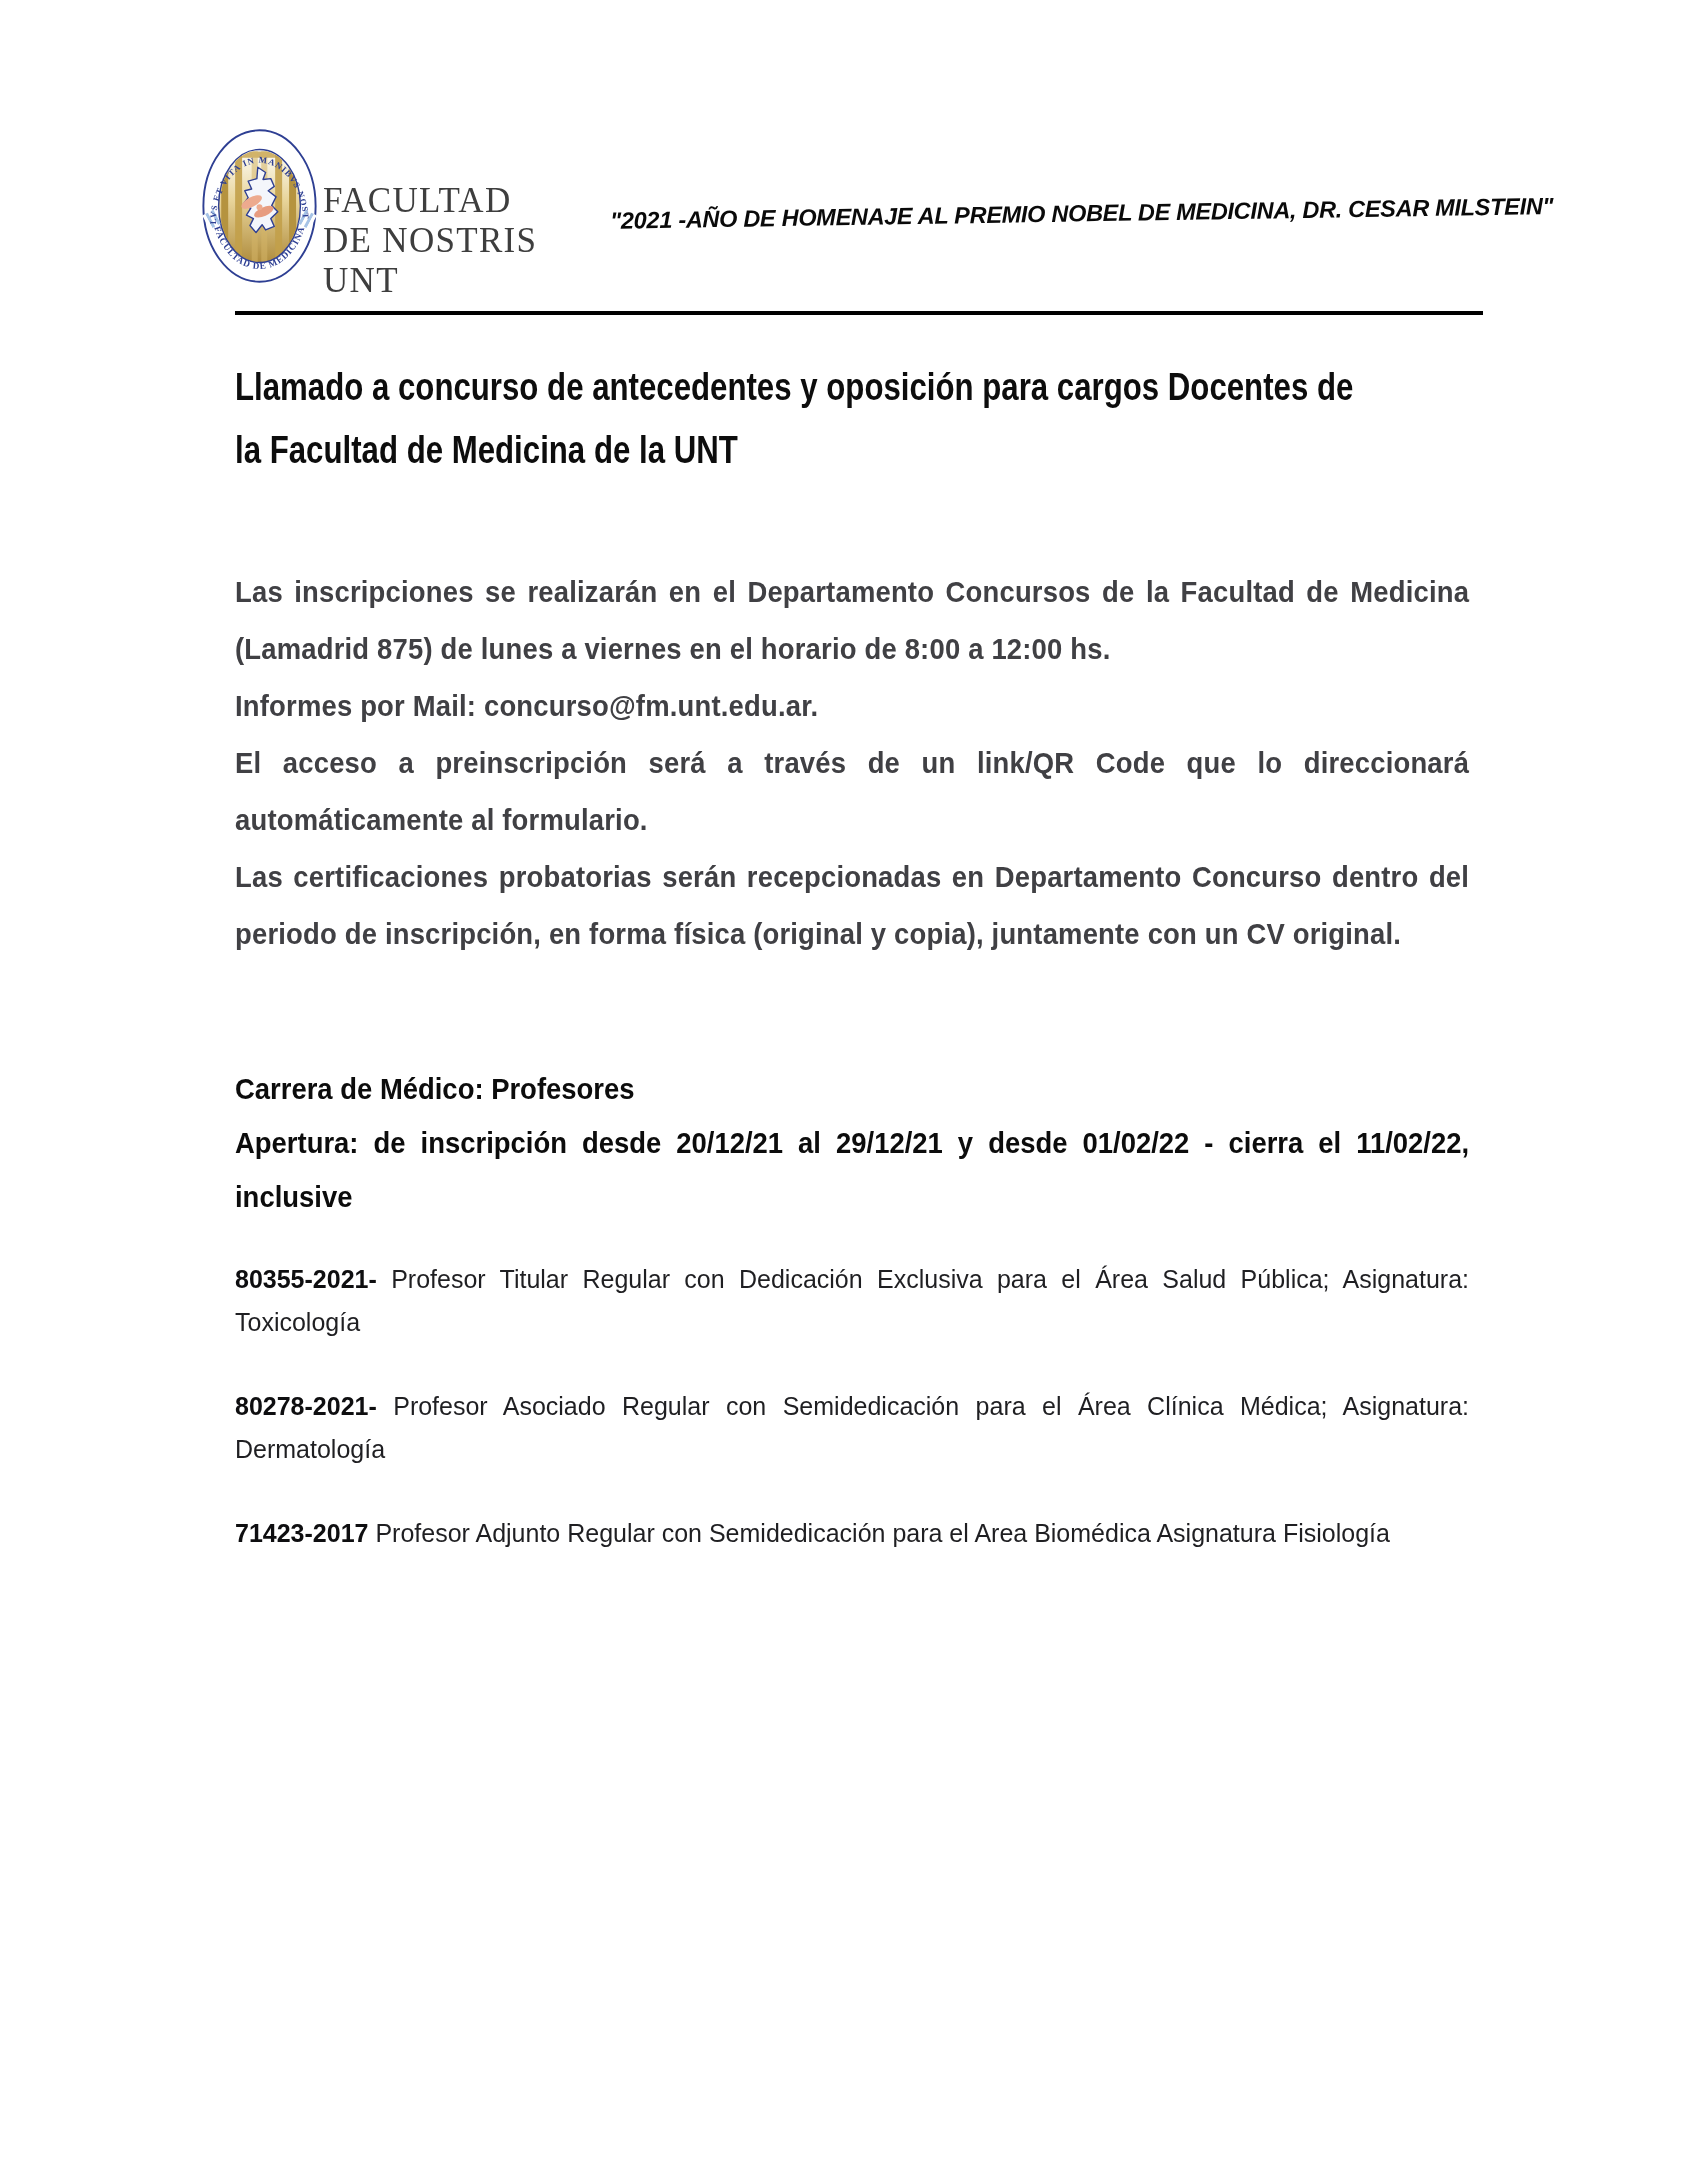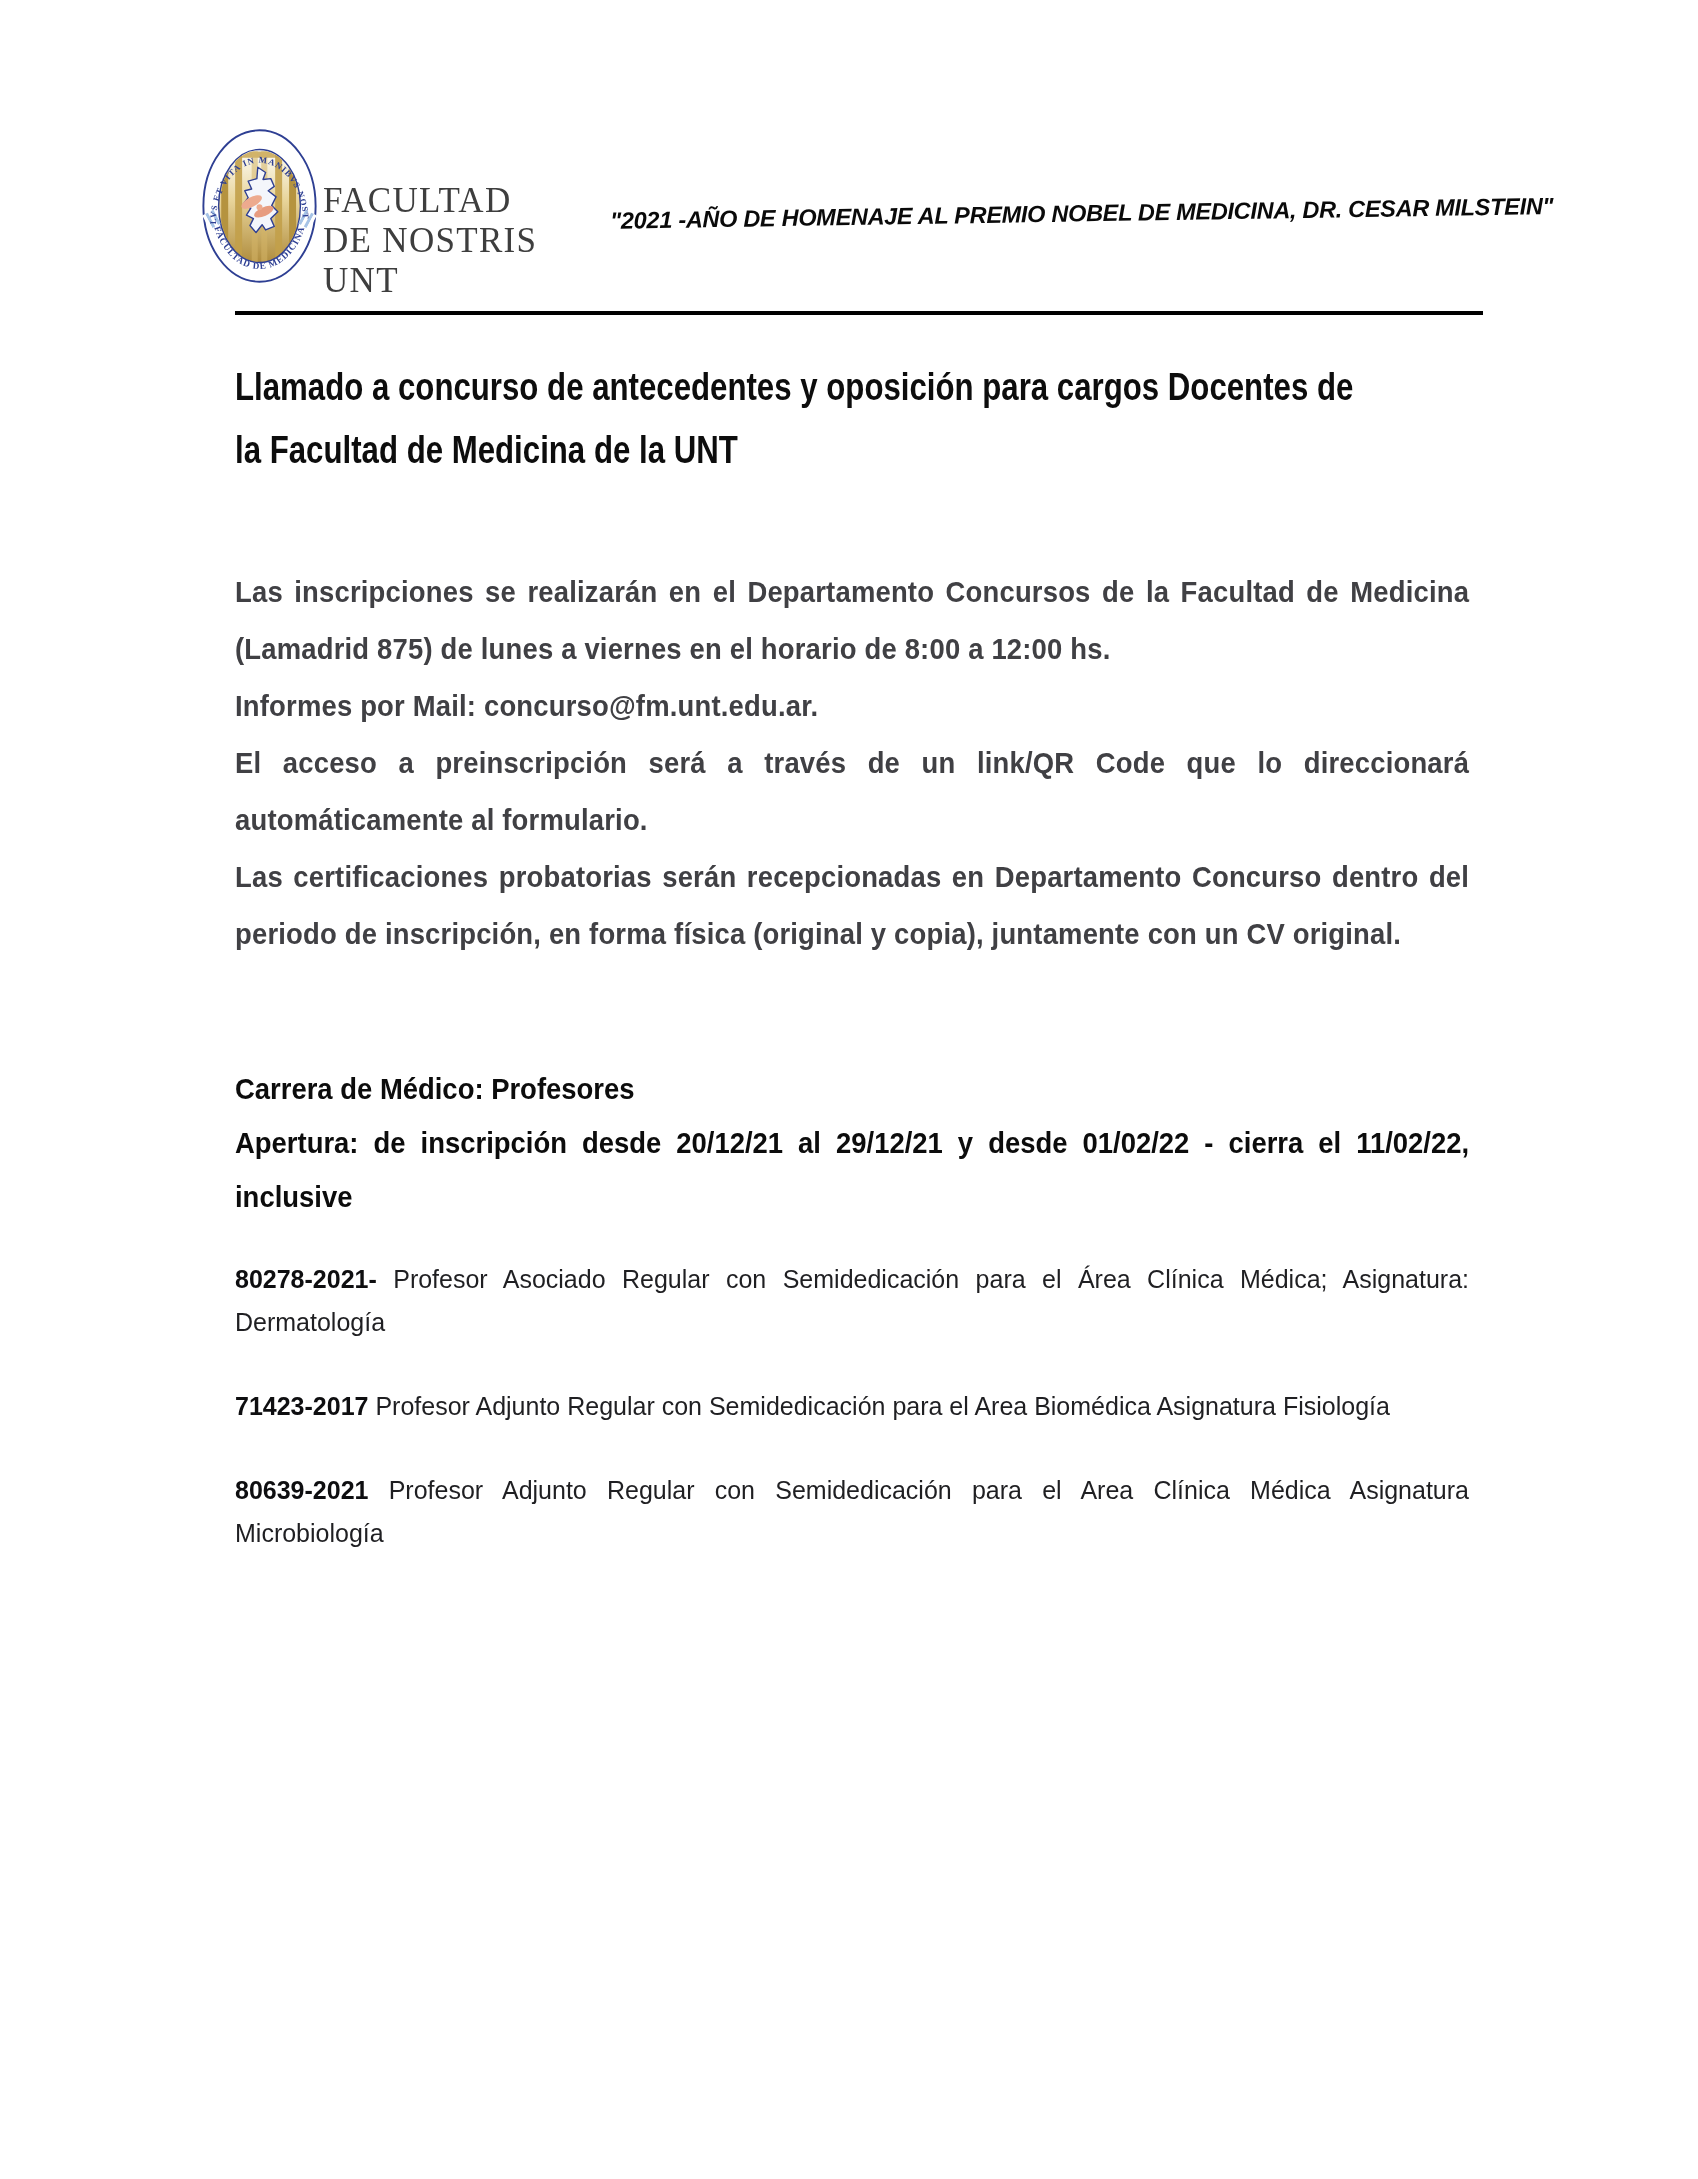--- a/index.html
+++ b/index.html
@@ -183,19 +183,19 @@
     <p>El acceso a preinscripción será a través de un link/QR Code que lo direccionará automáticamente al formulario.</p>
     <p>Las certificaciones probatorias serán recepcionadas en Departamento Concurso dentro del periodo de inscripción, en forma física (original y copia), juntamente con un CV original.</p>
   </div>
 
   <div class="careers">
     <p>Carrera de Médico: Profesores</p>
     <p>Apertura: de inscripción desde 20/12/21 al 29/12/21 y desde 01/02/22 - cierra el 11/02/22, inclusive</p>
   </div>
 
   <div class="listings">
+    <p class="listing"><span class="lid">80355-2021-</span><span> Profesor Titular Regular con Dedicación Exclusiva para el Área Salud Pública; Asignatura: Toxicología</span></p>
     <p class="listing"><span class="lid">80278-2021-</span><span> Profesor Asociado Regular con Semidedicación para el Área Clínica Médica; Asignatura: Dermatología</span></p>
     <p class="listing"><span class="lid">71423-2017</span><span> Profesor Adjunto Regular con Semidedicación para el Area Biomédica Asignatura Fisiología</span></p>
-    <p class="listing"><span class="lid">80639-2021</span><span> Profesor Adjunto Regular con Semidedicación para el Area Clínica Médica Asignatura Microbiología</span></p>
   </div>
 
 </div>
 
 
 </body></html>

